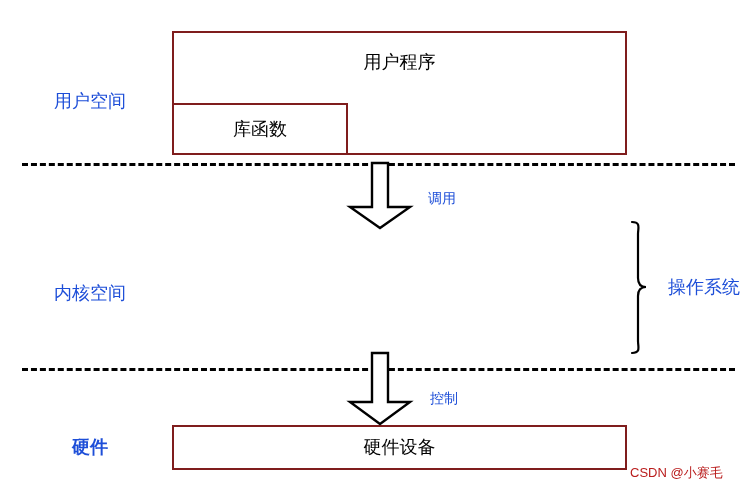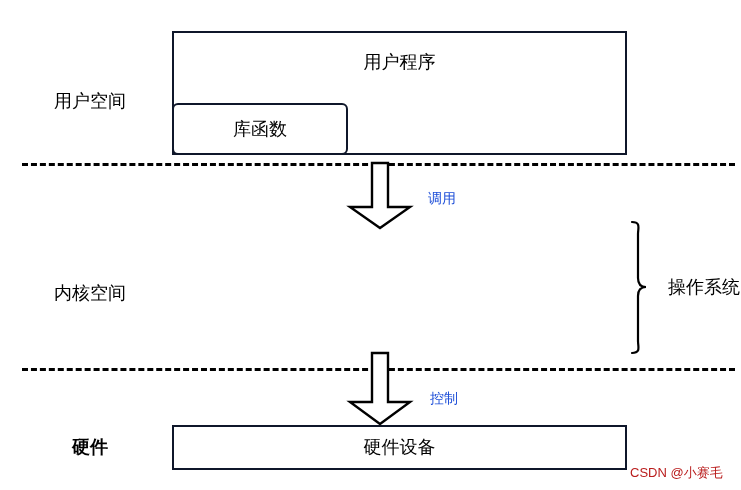--- a/index.html
+++ b/index.html
@@ -13,36 +13,36 @@
   #diagram {
     position: relative;
     width: 741px;
     height: 490px;
     background: #ffffff;
     overflow: hidden;
   }
   .box {
     position: absolute;
     box-sizing: border-box;
-    border: 2px solid #0f172a;
+    border: 2px solid #7f1d1d;
     background: #ffffff;
   }
   .box-label {
     position: absolute;
     left: 0;
     right: 0;
     text-align: center;
     font-size: 18px;
     color: #000000;
     line-height: 1;
   }
   .side-label {
     position: absolute;
     font-size: 18px;
-    color: #000000;
+    color: #1d4ed8;
     text-align: center;
     line-height: 1;
     white-space: nowrap;
   }
   .arrow-label {
     position: absolute;
     font-size: 14px;
     color: #1d4ed8;
     line-height: 1;
     white-space: nowrap;
@@ -76,21 +76,21 @@
 <body>
 
 <div id="diagram">
 
   <div class="side-label" style="left:35px; top:92px; width:110px;">用户空间</div>
 
   <div class="box" id="user-program-box" style="left:172px; top:31px; width:455px; height:124px;">
     <div class="box-label" style="top:20px;">用户程序</div>
   </div>
 
-  <div class="box" id="library-function-box" style="left:172px; top:103px; width:176px; height:52px;border-radius:6px;">
+  <div class="box" id="library-function-box" style="left:172px; top:103px; width:176px; height:52px;">
     <div class="box-label" style="top:15px;">库函数</div>
   </div>
 
   <div class="divider" style="left:22px; top:163px; width:713px;"></div>
 
   <div class="arrow-label" style="left:428px; top:192px;">调用</div>
 
   <div class="side-label" style="left:35px; top:284px; width:110px;">内核空间</div>
 
 

